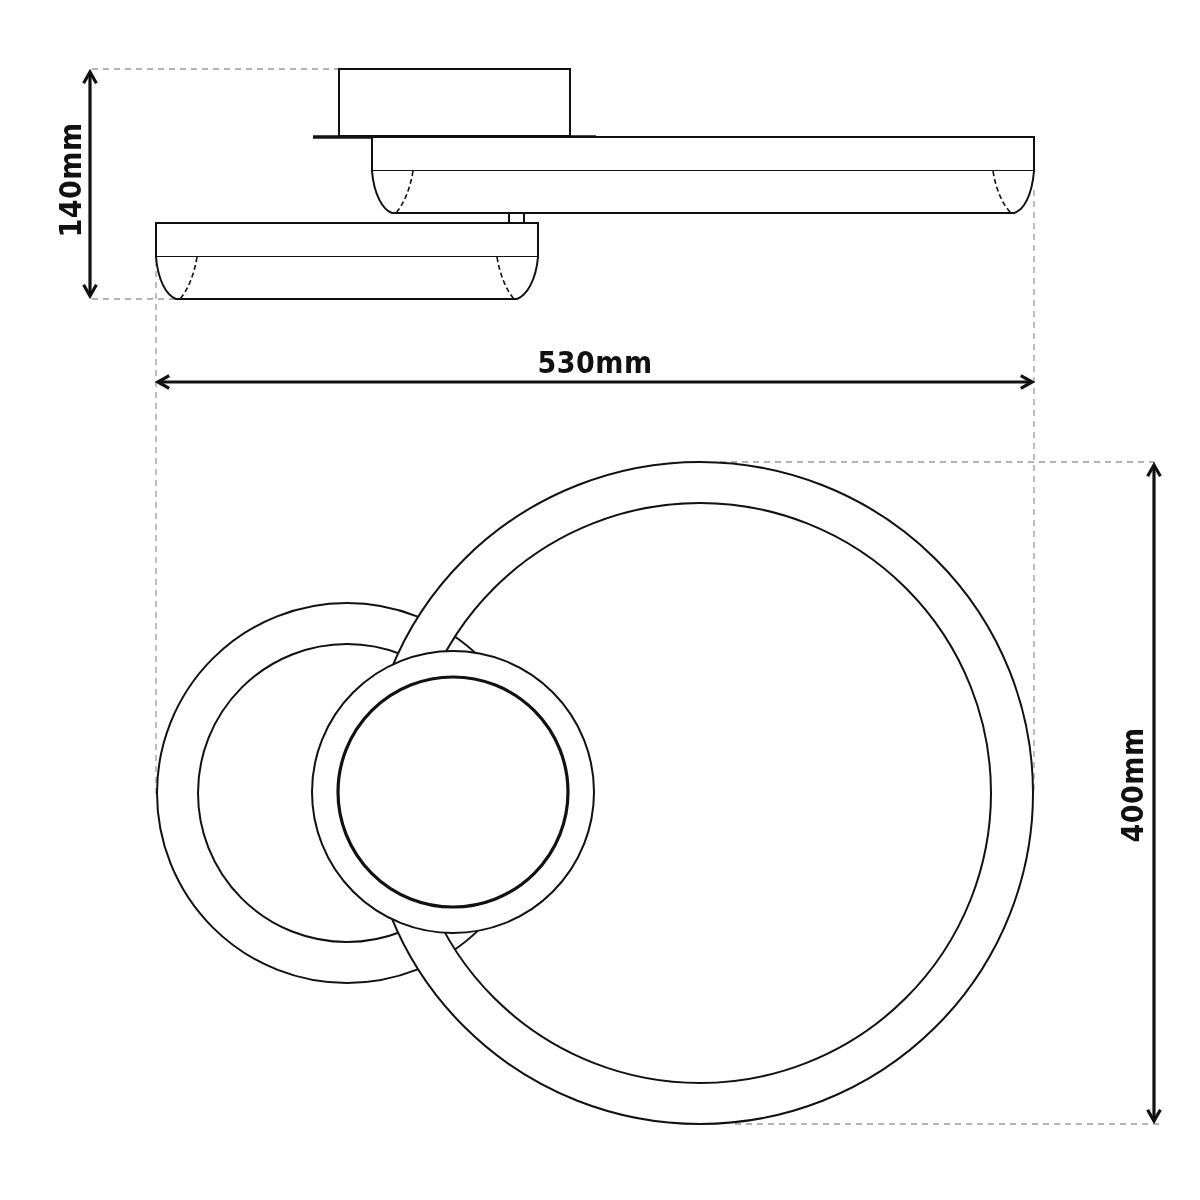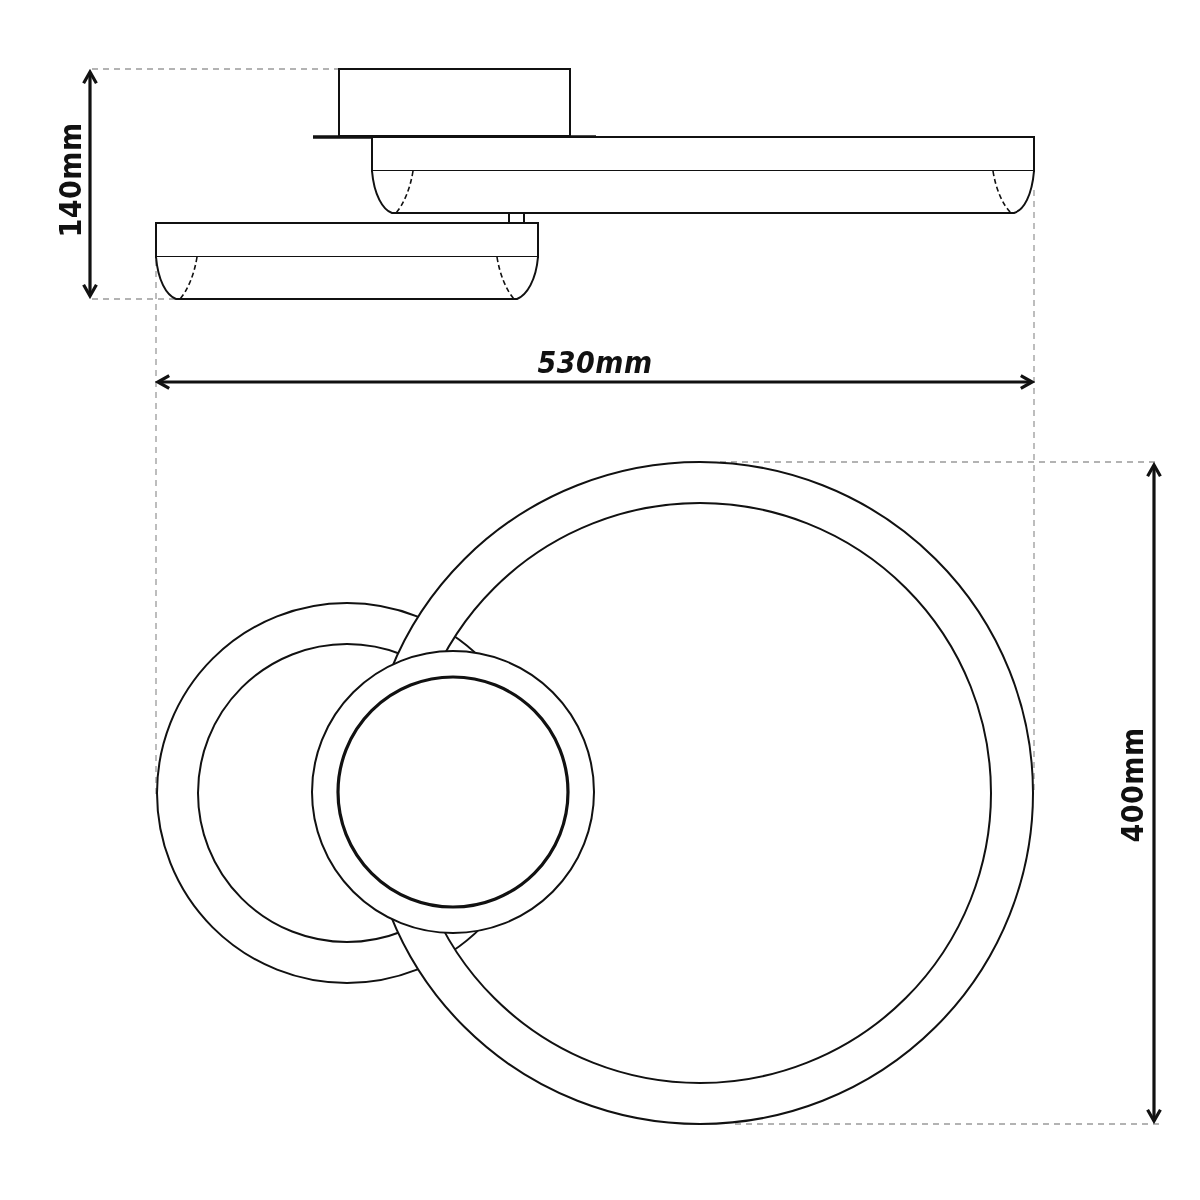--- a/index.html
+++ b/index.html
@@ -1,20 +1,20 @@
 <!DOCTYPE html>
 <html><head>
 <meta charset="utf-8">
 <style>
   html, body { margin:0; padding:0; background:#ffffff; }
   body { width:1200px; height:1200px; position:relative; overflow:hidden; font-family:"Liberation Sans", sans-serif; }
   svg { position:absolute; left:0; top:0; }
   .dim-label { position:absolute; font-family:"DejaVu Sans Condensed","DejaVu Sans", sans-serif; font-weight:bold; font-size:30px; color:#111; white-space:nowrap; letter-spacing:0.5px; transform-origin:center center; }
   .rot { transform: translate(-50%,-50%) rotate(-90deg); }
-  .hz { transform: translate(-50%,-50%); font-style: italic; }
+  .hz { transform: translate(-50%,-50%); }
 </style>
 </head>
 <body>
 
 <svg width="1200" height="1200" viewBox="0 0 1200 1200" xmlns="http://www.w3.org/2000/svg">
   <defs>
     <marker id="ah" viewBox="0 0 10 10" refX="8" refY="5" markerWidth="5" markerHeight="5" orient="auto-start-reverse">
       <path d="M1,1 L8,5 L1,9" fill="none" stroke="#111" stroke-width="2"></path>
     </marker>
   </defs>

